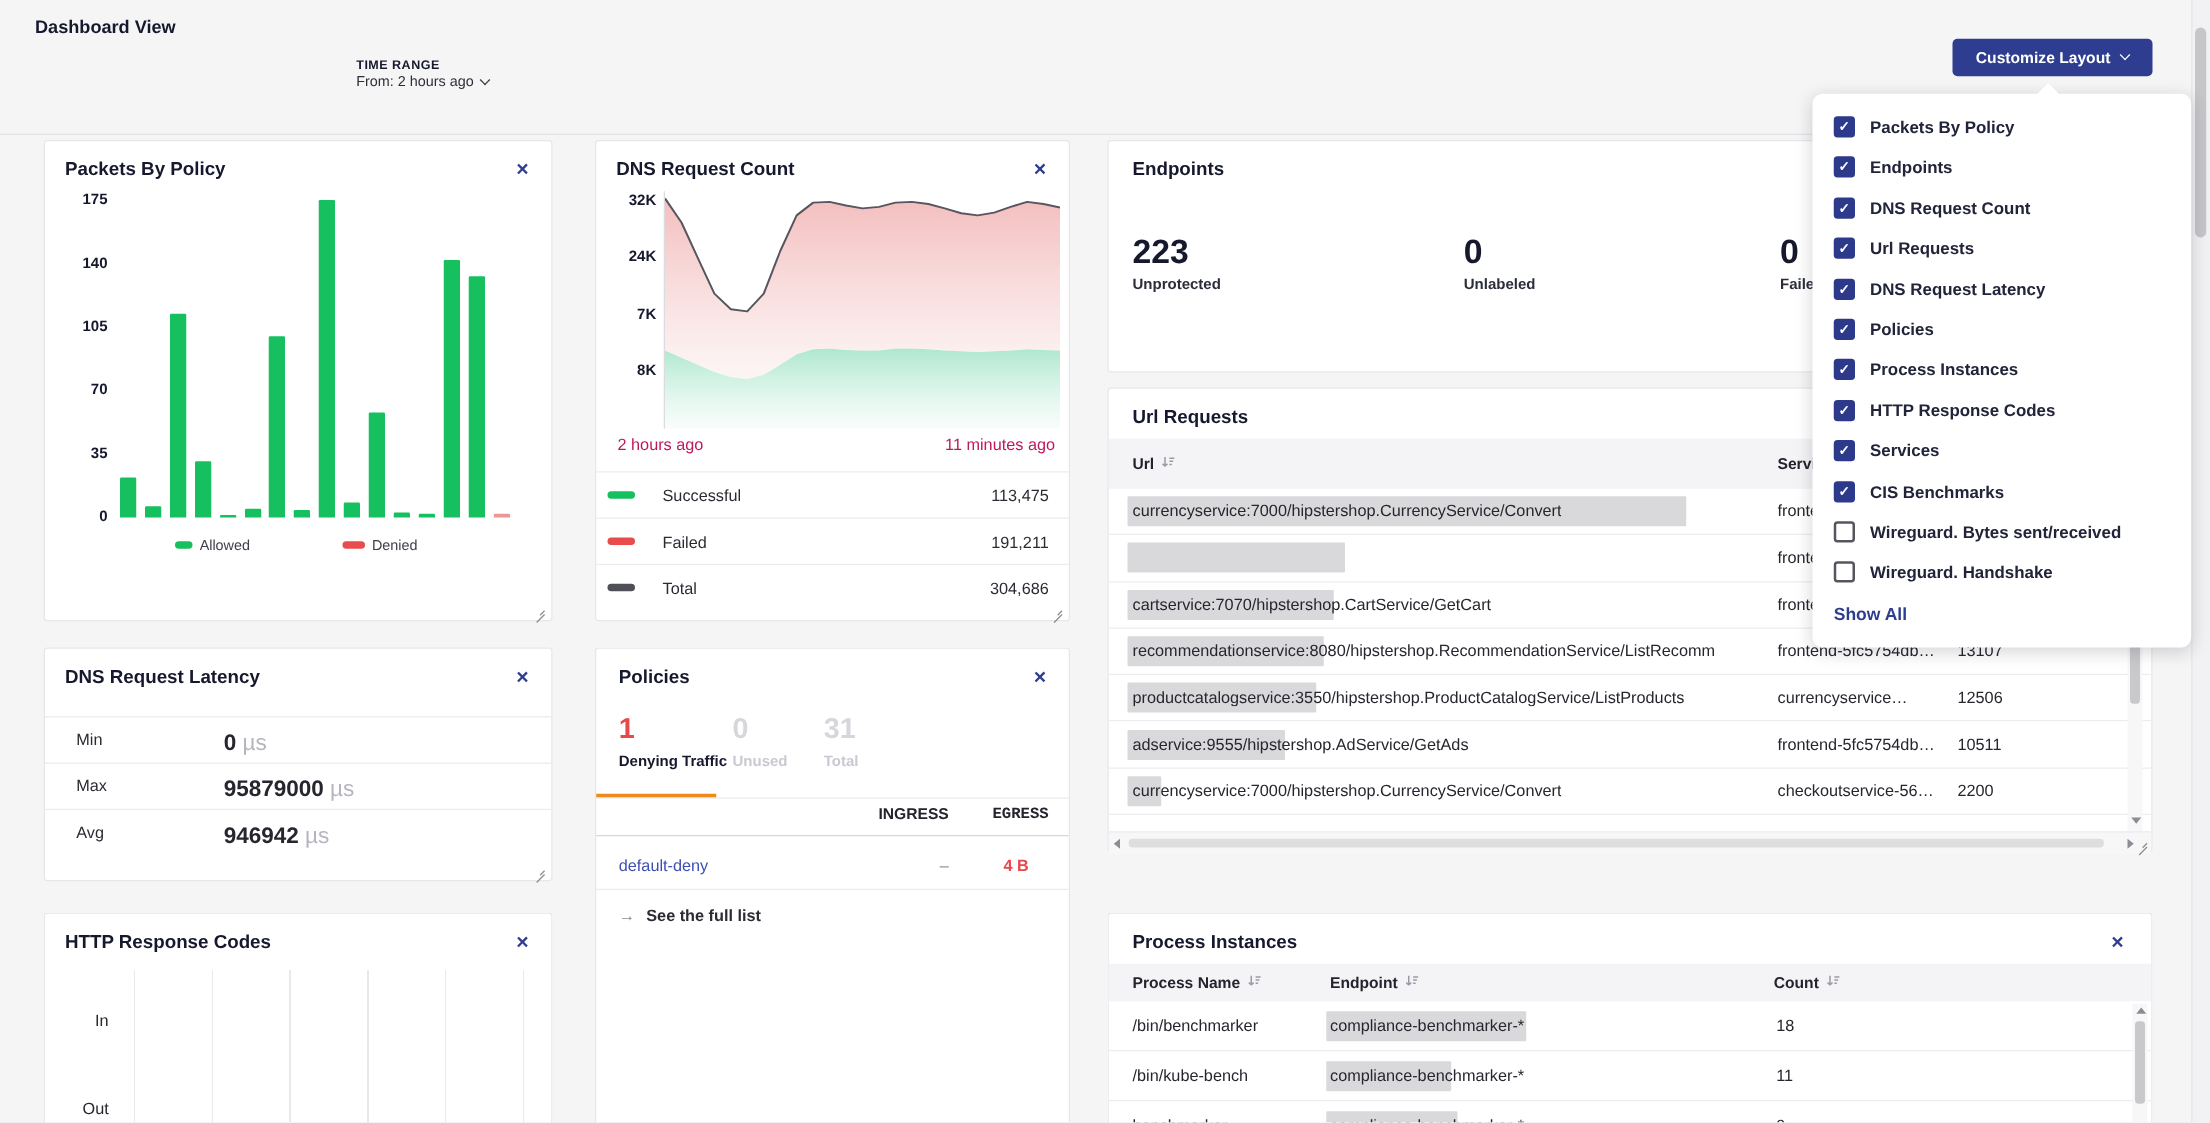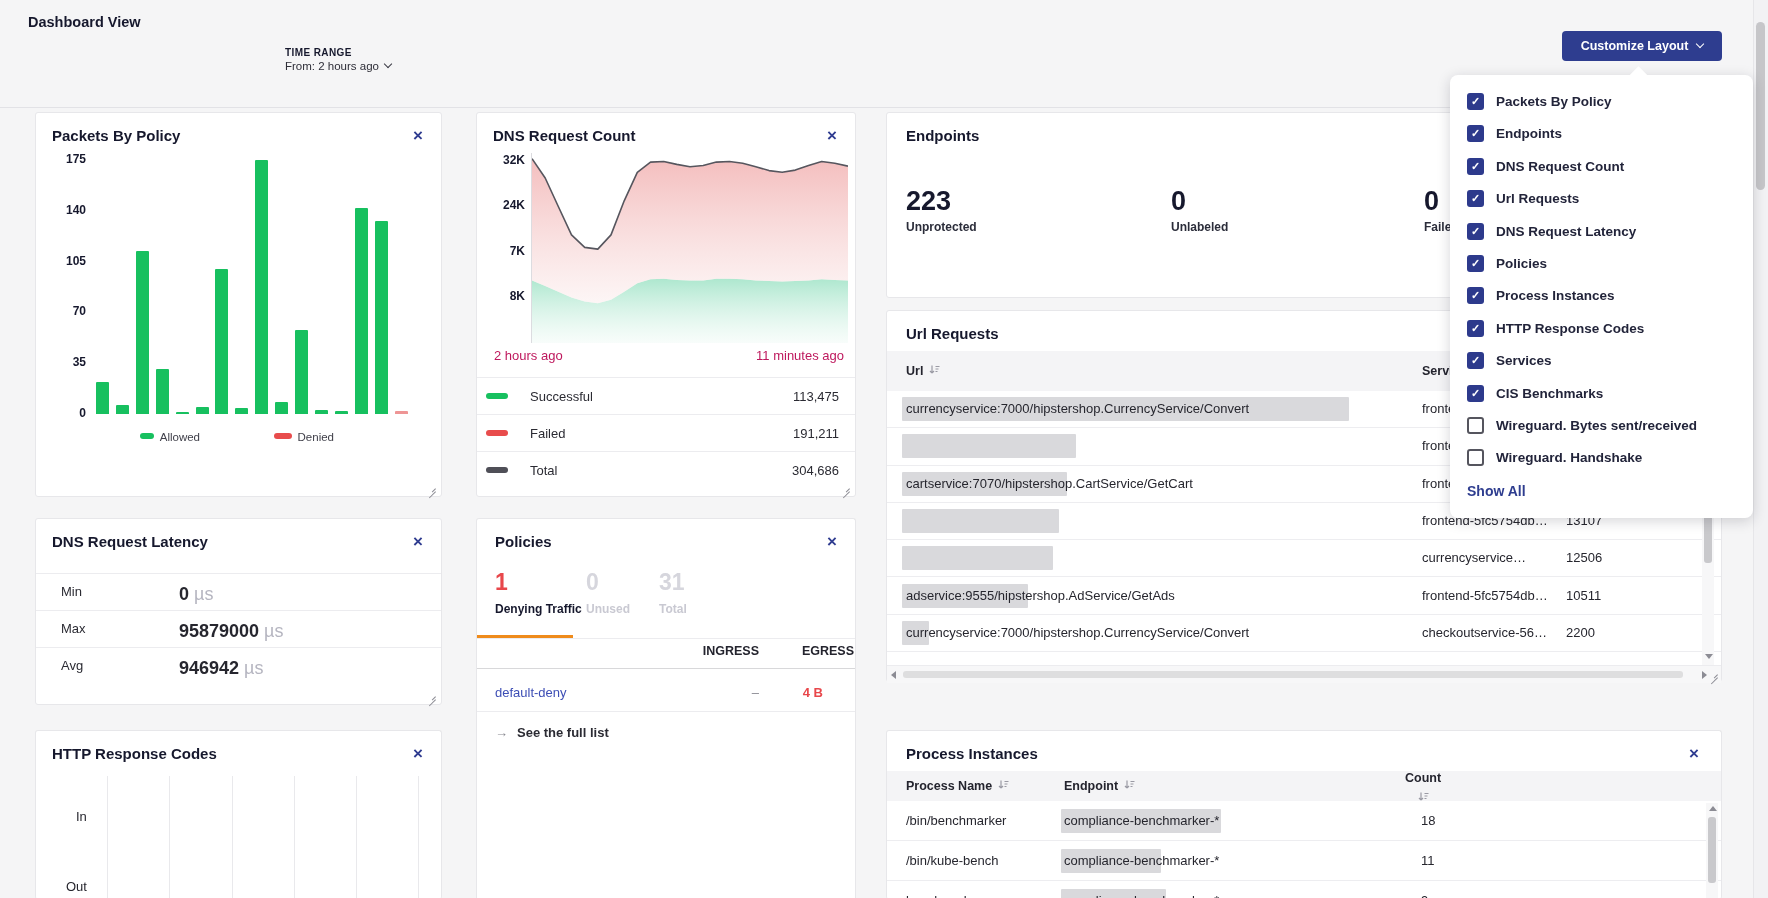--- a/index.html
+++ b/index.html
@@ -231,25 +231,27 @@
           <div class="cell" style="left: 679px; top: 10px;"></div>
         </div>
         <div class="t-row" style="top: 154.6px; height: 37.3px;">
           <div class="hl" style="left: 15px; top: 6px; width: 165px;"></div>
           <div class="cell" style="left: 19px; top: 10px; max-width: 500px; overflow: hidden;">cartservice:7070/hipstershop.CartService/GetCart</div>
           <div class="cell" style="left: 535px; top: 10px; max-width: 130px; overflow: hidden;">frontend-5fc5754db…</div>
           <div class="cell" style="left: 679px; top: 10px;"></div>
         </div>
         <div class="t-row" style="top: 191.9px; height: 37.3px;">
           <div class="hl" style="left: 15px; top: 6px; width: 157px;"></div>
+          <div class="cell" style="left: 19px; top: 10px; max-width: 500px; overflow: hidden;">recommendationservice:8080/hipstershop.RecommendationService/ListRecomm</div>
           <div class="cell" style="left: 535px; top: 10px; max-width: 130px; overflow: hidden;">frontend-5fc5754db…</div>
           <div class="cell" style="left: 679px; top: 10px;">13107</div>
         </div>
         <div class="t-row" style="top: 229.2px; height: 37.3px;">
           <div class="hl" style="left: 15px; top: 6px; width: 151px;"></div>
+          <div class="cell" style="left: 19px; top: 10px; max-width: 500px; overflow: hidden;">productcatalogservice:3550/hipstershop.ProductCatalogService/ListProducts</div>
           <div class="cell" style="left: 535px; top: 10px; max-width: 130px; overflow: hidden;">currencyservice…</div>
           <div class="cell" style="left: 679px; top: 10px;">12506</div>
         </div>
         <div class="t-row" style="top: 266.5px; height: 37.3px;">
           <div class="hl" style="left: 15px; top: 6px; width: 126px;"></div>
           <div class="cell" style="left: 19px; top: 10px; max-width: 500px; overflow: hidden;">adservice:9555/hipstershop.AdService/GetAds</div>
           <div class="cell" style="left: 535px; top: 10px; max-width: 130px; overflow: hidden;">frontend-5fc5754db…</div>
           <div class="cell" style="left: 679px; top: 10px;">10511</div>
         </div>
         <div class="t-row" style="top: 303.8px; height: 37.3px;">
@@ -321,21 +323,21 @@
         <div class="pol-tab" style="left: 182px; top: 50px;">
           <div class="num" style="color: rgb(214, 214, 221);">31</div>
           <div class="tl" style="color: rgb(201, 201, 210);">Total</div>
         </div>
       </div>
     <div style="position:absolute;left:0;top:116px;width:96px;height:3px;background:#ef8b1b;"></div>
     <div style="position:absolute;left:0;top:119px;width:100%;height:1px;background:#ececef;"></div>
     <div class="col-h" style="left:202px;top:125px;width:80px;justify-content:flex-end;">
         <span>INGRESS</span>
       </div>
-    <div class="col-h" style="left:305px;top:125px;width:72px;justify-content:flex-end;">
+    <div class="col-h" style="left:290px;top:125px;width:72px;justify-content:flex-end;font-family:Liberation Mono, monospace;">
         <span>EGRESS</span>
       </div>
     <div style="position:absolute;left:0;top:149px;width:100%;height:1px;background:#d8d8da;"></div>
     <div class="cell" style="left:18px;top:166px;color:#3d4eb5;">default-deny</div>
     <div class="cell" style="left:202px;top:166px;width:80px;text-align:right;color:#8a8a92;">–</div>
     <div class="cell" style="left:290px;top:166px;width:56px;text-align:right;color:#e8474b;font-weight:bold;">4 B</div>
     <div style="position:absolute;left:0;top:192px;width:100%;height:1px;background:#ececef;"></div>
     <div style="position:absolute;left:18px;top:206px;font-size:13px;font-weight:bold;color:#2b2b33;display:flex;gap:9px;cursor:pointer;">
       <span style="color:#8a8a92;font-weight:normal;">→</span>
       <span>See the full list</span>
@@ -365,21 +367,21 @@
       </div>
     <div class="col-h" style="left:177px;top:40px;height:30px;">
         <span>Endpoint</span>
         <span class="sort-ic"><svg width="11" height="11" viewBox="0 0 11 11">
             <g stroke="#9a9aa4" stroke-width="1.2" fill="none">
               <path d="M3 1.5v7.5M3 9l-2-2M3 9l2-2"></path>
               <path d="M6.5 2.5h4M6.5 5h3M6.5 7.5h2"></path>
             </g>
           </svg></span>
       </div>
-    <div class="col-h" style="left:518px;top:40px;height:30px;flex-direction:column;">
+    <div class="col-h" style="left:532px;top:40px;height:30px;">
         <span>Count</span>
         <span class="sort-ic"><svg width="11" height="11" viewBox="0 0 11 11">
             <g stroke="#9a9aa4" stroke-width="1.2" fill="none">
               <path d="M3 1.5v7.5M3 9l-2-2M3 9l2-2"></path>
               <path d="M6.5 2.5h4M6.5 5h3M6.5 7.5h2"></path>
             </g>
           </svg></span>
       </div>
     <div id="proc-rows">
         <div class="t-row" style="top: 70px; height: 40px;">

